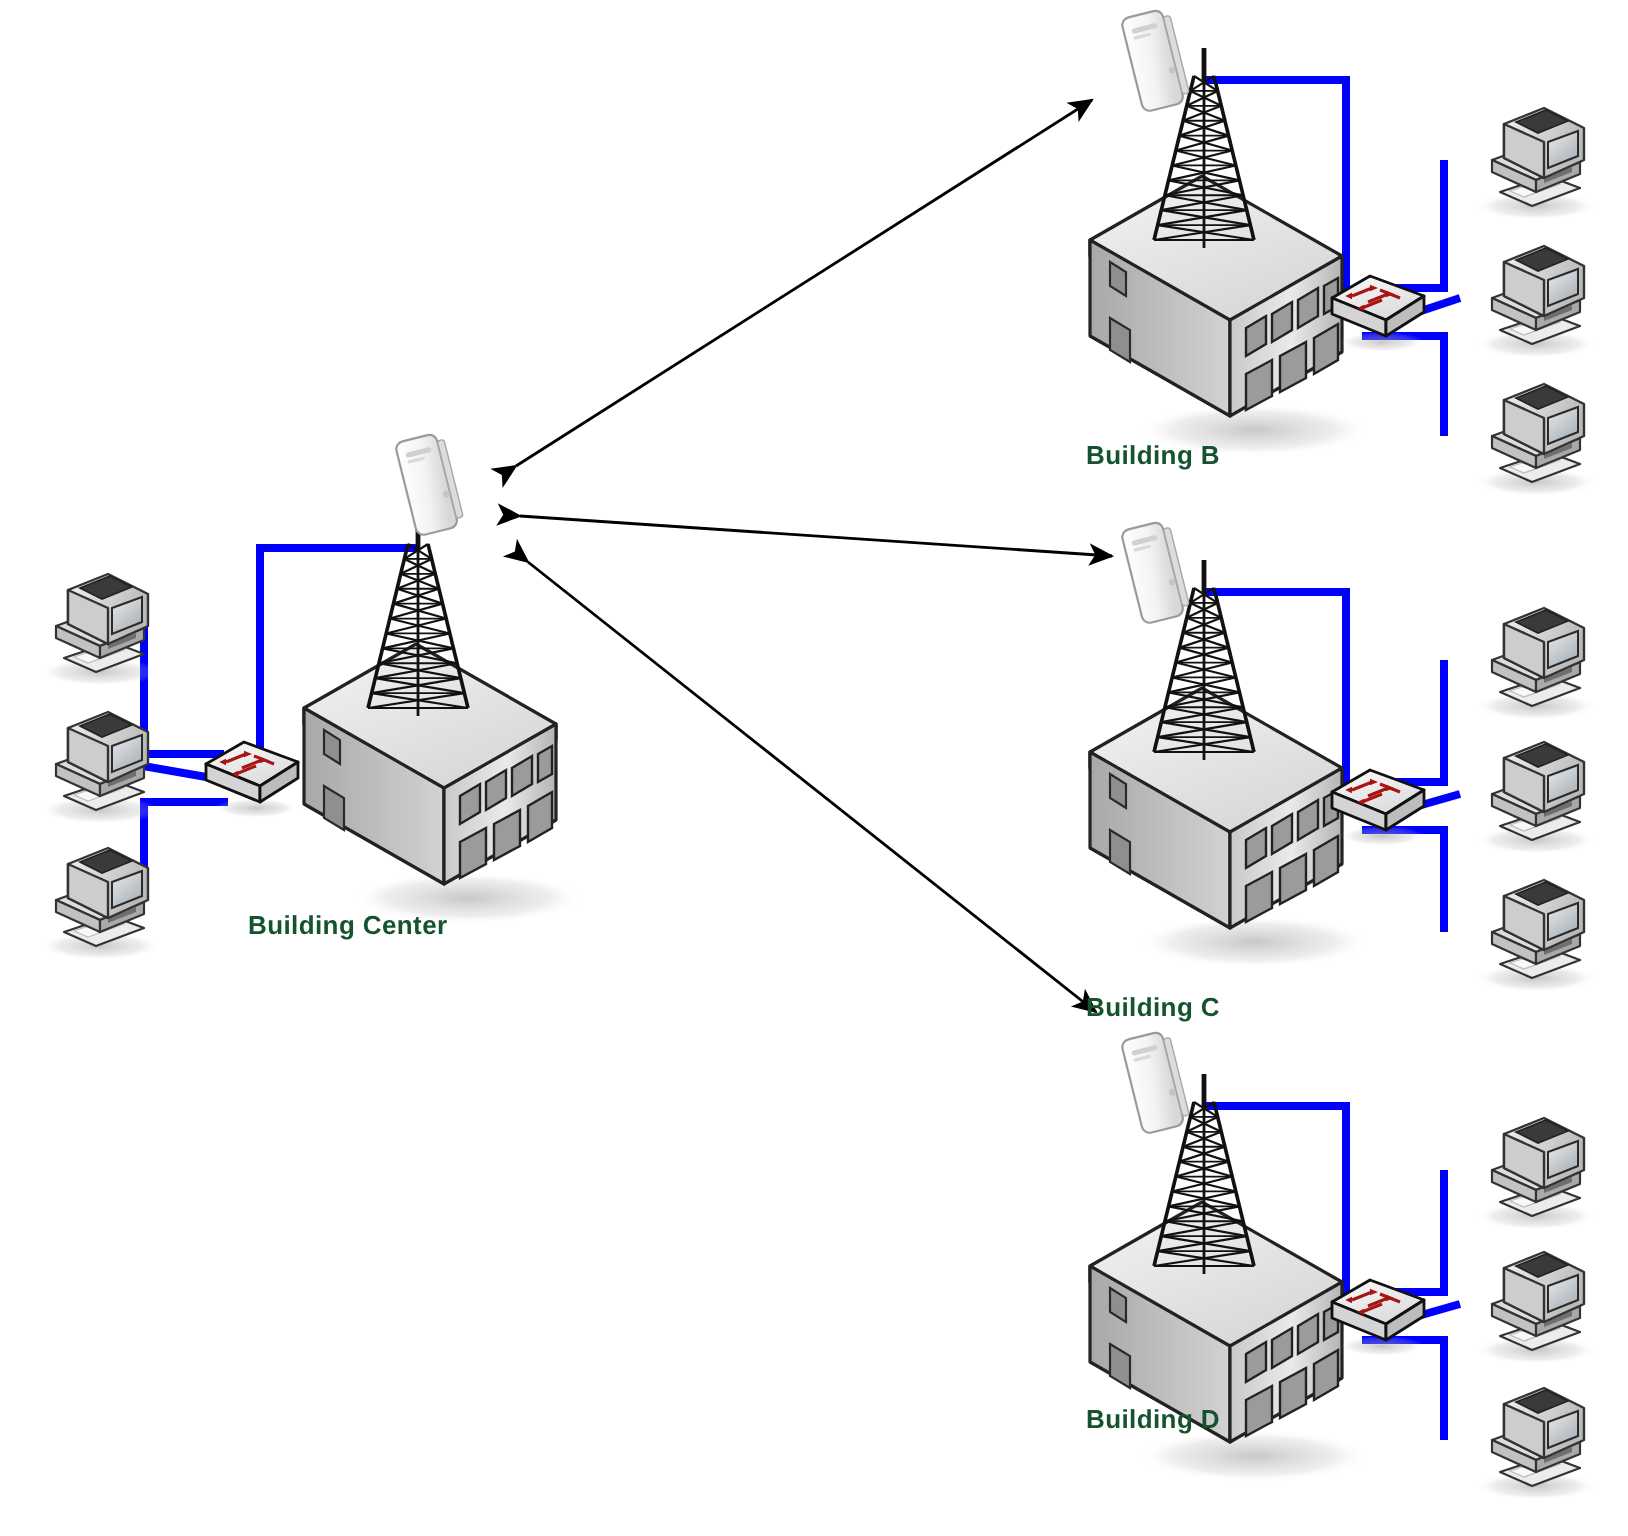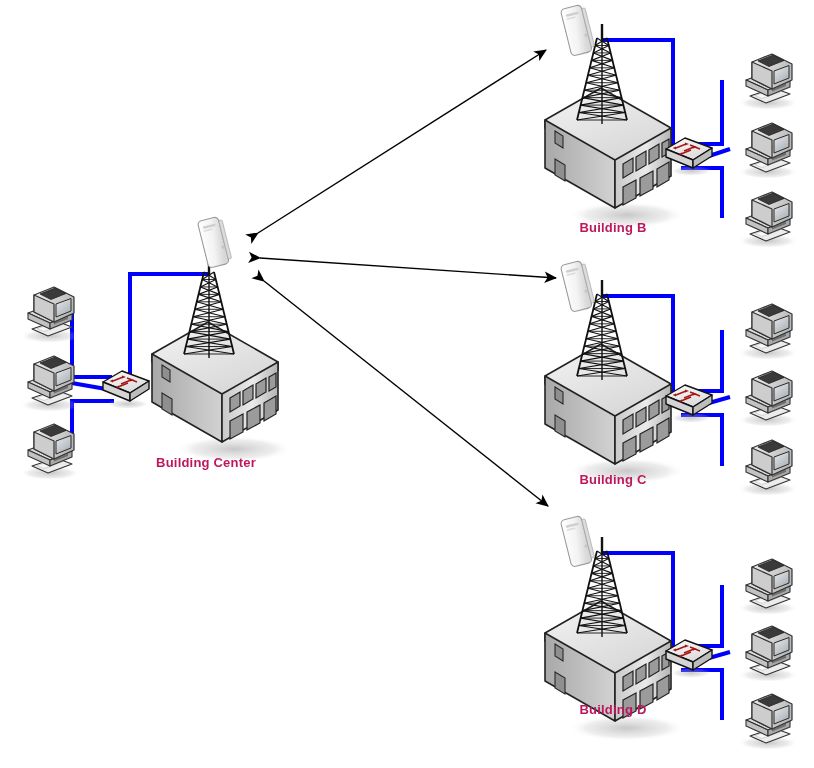--- a/index.html
+++ b/index.html
@@ -18,23 +18,23 @@
     position: relative;
     width: 814px;
     height: 768px;
     background: #ffffff;
   }
   .site-label {
     position: absolute;
     font-family: "Liberation Sans", sans-serif;
     font-size: 13px;
     font-weight: bold;
-    color: #be185d;
+    color: #14532d;
     white-space: nowrap;
-    text-align: center;
+    text-align: left;
     letter-spacing: 0.2px;
   }
   svg.layer {
     position: absolute;
     left: 0;
     top: 0;
     width: 814px;
     height: 768px;
     overflow: visible;
   }
@@ -201,21 +201,21 @@
           <path d="M18 19 L28 15"></path>
           <path d="M27 10 L37 14"></path>
         </g>
         <g fill="#a81414">
           <path d="M22 7.4 L26 9 L22 10.6 Z"></path>
           <path d="M13 14.6 L9.6 13 L13 11.4 Z"></path>
           <path d="M30 10.4 L34 12 L30 13.6 Z"></path>
           <path d="M19 20.6 L15.6 19 L19 17.4 Z"></path>
         </g>
       </svg>
-      <div class="site-label" style="left: 136px; top: 455px; width: 140px;">Building Center</div>
+      <div class="site-label" style="left: 124px; top: 455px; width: 140px;">Building Center</div>
       <svg class="node" style="left:10px;top:283px" width="76" height="62" viewBox="0 0 76 62">
         <ellipse cx="40" cy="53" rx="30" ry="7" fill="url(#gradShadow)"></ellipse>
         <path d="M22 46 L46 38 L62 44 L38 53 Z" fill="#ececec" stroke="#333" stroke-width="1.1" stroke-linejoin="round"></path>
         <path d="M27 45.5 L45 39.5 L52 42 L34 48.5 Z" fill="#f8f8f8" stroke="#bdbdbd" stroke-width="0.6"></path>
         <path d="M18 30 L40 22 L62 31 L40 40 Z" fill="#dcdcdc" stroke="#333" stroke-width="1.1" stroke-linejoin="round"></path>
         <path d="M18 30 L40 40 L40 46 L18 36 Z" fill="#c2c2c2" stroke="#333" stroke-width="1.1" stroke-linejoin="round"></path>
         <path d="M40 40 L62 31 L62 37 L40 46 Z" fill="#a9a9a9" stroke="#333" stroke-width="1.1" stroke-linejoin="round"></path>
         <path d="M44 39 L58 33.5 L58 36 L44 41.5 Z" fill="#6f6f6f"></path>
         <path d="M24 12 L44 4 L64 14 L64 30 L44 39 L24 29 Z" fill="url(#gradMonitor)" stroke="#333" stroke-width="1.2" stroke-linejoin="round"></path>
         <path d="M24 12 L44 21 L44 39 L24 29 Z" fill="#cdcdcd" stroke="#333" stroke-width="1.2" stroke-linejoin="round"></path>
@@ -447,21 +447,21 @@
           <path d="M18 19 L28 15"></path>
           <path d="M27 10 L37 14"></path>
         </g>
         <g fill="#a81414">
           <path d="M22 7.4 L26 9 L22 10.6 Z"></path>
           <path d="M13 14.6 L9.6 13 L13 11.4 Z"></path>
           <path d="M30 10.4 L34 12 L30 13.6 Z"></path>
           <path d="M19 20.6 L15.6 19 L19 17.4 Z"></path>
         </g>
       </svg>
-      <div class="site-label" style="left: 543px; top: 472px; width: 140px;">Building C</div>
+      <div class="site-label" style="left: 543px; top: 496px; width: 140px;">Building C</div>
       <svg class="node" style="left:728px;top:300px" width="76" height="62" viewBox="0 0 76 62">
         <ellipse cx="40" cy="53" rx="30" ry="7" fill="url(#gradShadow)"></ellipse>
         <path d="M22 46 L46 38 L62 44 L38 53 Z" fill="#ececec" stroke="#333" stroke-width="1.1" stroke-linejoin="round"></path>
         <path d="M27 45.5 L45 39.5 L52 42 L34 48.5 Z" fill="#f8f8f8" stroke="#bdbdbd" stroke-width="0.6"></path>
         <path d="M18 30 L40 22 L62 31 L40 40 Z" fill="#dcdcdc" stroke="#333" stroke-width="1.1" stroke-linejoin="round"></path>
         <path d="M18 30 L40 40 L40 46 L18 36 Z" fill="#c2c2c2" stroke="#333" stroke-width="1.1" stroke-linejoin="round"></path>
         <path d="M40 40 L62 31 L62 37 L40 46 Z" fill="#a9a9a9" stroke="#333" stroke-width="1.1" stroke-linejoin="round"></path>
         <path d="M44 39 L58 33.5 L58 36 L44 41.5 Z" fill="#6f6f6f"></path>
         <path d="M24 12 L44 4 L64 14 L64 30 L44 39 L24 29 Z" fill="url(#gradMonitor)" stroke="#333" stroke-width="1.2" stroke-linejoin="round"></path>
         <path d="M24 12 L44 21 L44 39 L24 29 Z" fill="#cdcdcd" stroke="#333" stroke-width="1.2" stroke-linejoin="round"></path>

